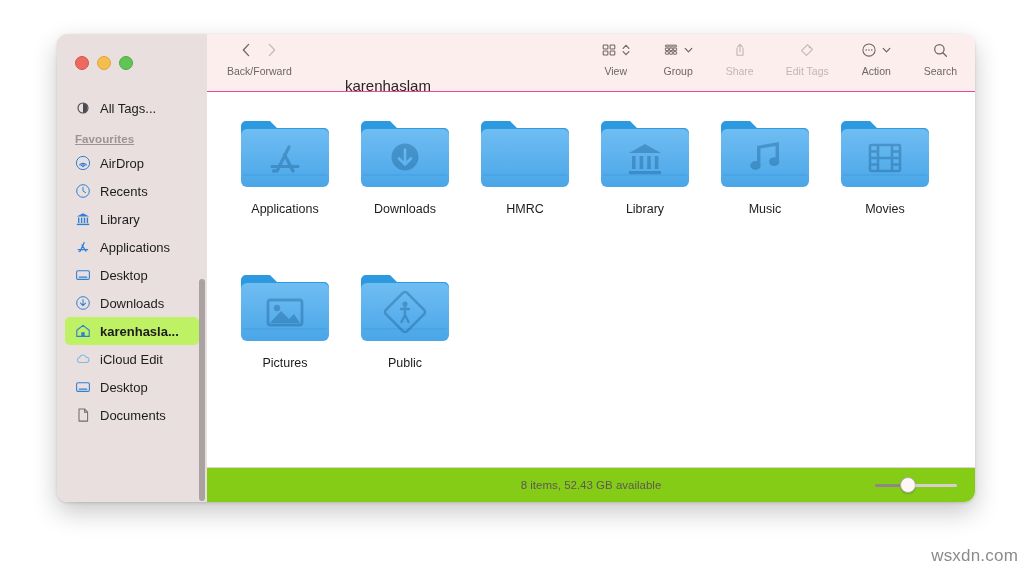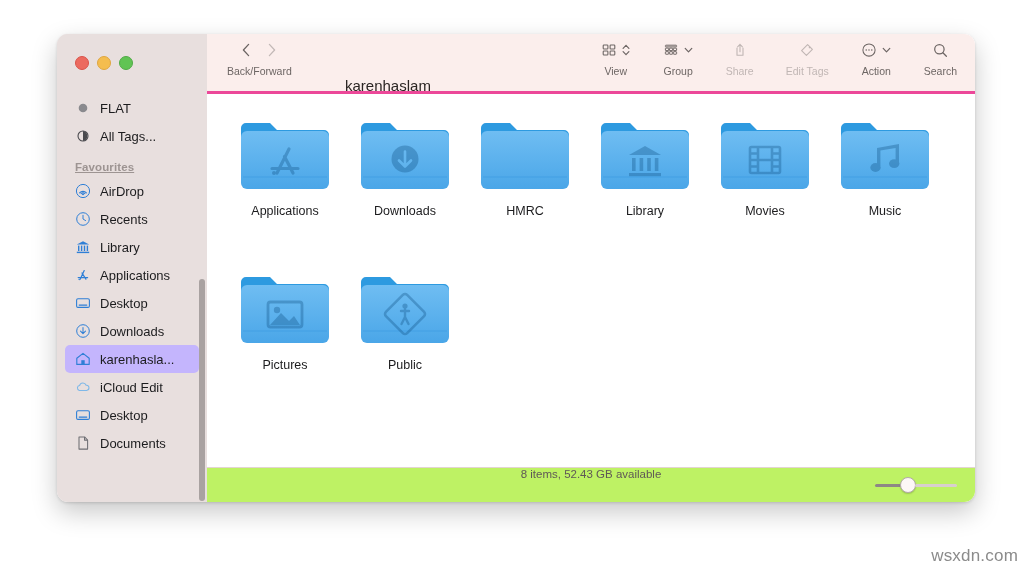--- a/index.html
+++ b/index.html
@@ -83,21 +83,21 @@
     padding-left: 10px;
     border-radius: 5px;
     display: flex;
     align-items: center;
     gap: 9px;
     font-size: 13px;
     color: #1c1c1e;
     white-space: nowrap;
     cursor: default;
   }
-  .sb-item.selected { background: #c4b5fd; }
+  .sb-item.selected { background: #bef264; font-weight: bold; }
 
   .sb-section {
     font-size: 11.5px;
     font-weight: bold;
     color: #9d9492;
     padding: 11px 0 4px 18px;
     letter-spacing: 0.1px;
     text-decoration: underline;
   }
 
@@ -133,21 +133,21 @@
   }
 
   
   #toolbar {
     height: 57px;
     flex: 0 0 57px;
     background: #fbeeec;
     display: flex;
     align-items: flex-start;
     position: relative;
-    border-bottom: 3px solid #ec4899;
+    border-bottom: 1px solid #ec4899;
   }
 
   .tb-group {
     display: flex;
     flex-direction: column;
     align-items: center;
     justify-content: flex-start;
     padding-top: 7px;
   }
   .tb-glyphs {
@@ -232,24 +232,24 @@
     font-size: 12.5px;
     color: #1c1c1e;
     text-align: center;
     white-space: nowrap;
   }
 
   
   #statusbar {
     height: 34px;
     flex: 0 0 34px;
-    background: #bef264;
+    background: #84cc16;
     border-top: 1px solid #e3d4d1;
     display: flex;
-    align-items: flex-start;
+    align-items: center;
     justify-content: center;
     position: relative;
   }
   #status-text {
     font-size: 11.5px;
     color: #5f5856;
   }
 
   #zoom-slider {
     position: absolute;
@@ -306,28 +306,20 @@
       <div id="sidebar">
 
         <div id="traffic-lights">
           <span class="light red"></span>
           <span class="light yellow"></span>
           <span class="light green"></span>
         </div>
 
         <div id="sidebar-scroll">
 
-          <div class="sb-item">
-            <span class="sb-icon">
-              <svg width="16" height="16" viewBox="0 0 16 16">
-                  <circle cx="8" cy="8" r="4.3" fill="#8a8a8e"></circle>
-                </svg>
-            </span>
-            <span class="sb-label">FLAT</span>
-          </div>
 
           <div class="sb-item">
             <span class="sb-icon">
               <svg width="16" height="16" viewBox="0 0 16 16">
                 <circle cx="8" cy="8" r="5" fill="none" stroke="#4a4a4e" stroke-width="1.1"></circle>
                 <path d="M8 3.05 A5 5 0 0 1 8 12.95 Z" fill="#4a4a4e"></path>
               </svg>
             </span>
             <span class="sb-label">All Tags...</span>
           </div>
@@ -651,57 +643,57 @@
                   </g>
                 </svg>
               </div>
               <div class="file-label">Library</div>
             </div>
 
             <div class="file-item">
               <div class="folder-wrap">
                 <svg width="96" height="78" viewBox="0 0 96 78">
                   <defs>
-                    <linearGradient id="fb5" x1="0" y1="0" x2="0" y2="1">
-                      <stop offset="0" stop-color="#6fbdf2"></stop>
-                        <stop offset="1" stop-color="#4aa6e8"></stop>
-                    </linearGradient>
-                  </defs>
-                  <path d="M4 12 a5 5 0 0 1 5-5 h24 l7 7 h47 a5 5 0 0 1 5 5 v8 H4 Z" fill="#2d9ae0"></path>
-                  <rect x="4" y="15" width="88" height="58" rx="6" fill="url(#fb5)"></rect>
-                  <rect x="6" y="60" width="84" height="2" fill="#43a0e4" opacity="0.55"></rect>
-                  <g opacity="0.33" fill="none" stroke="#0d4e82" stroke-width="2.6">
-                    <rect x="33" y="31" width="30" height="26" rx="1.5"></rect>
-                    <path d="M41 31 L41 57 M55 31 L55 57 M33 37.5 L41 37.5 M33 44 L63 44 M33 50.5 L41 50.5 M55 37.5 L63 37.5 M55 50.5 L63 50.5"></path>
-                  </g>
-                </svg>
-              </div>
-              <div class="file-label">Movies</div>
-            </div>
-
-            <div class="file-item">
-              <div class="folder-wrap">
-                <svg width="96" height="78" viewBox="0 0 96 78">
-                  <defs>
                     <linearGradient id="fb6" x1="0" y1="0" x2="0" y2="1">
                       <stop offset="0" stop-color="#6fbdf2"></stop>
                         <stop offset="1" stop-color="#4aa6e8"></stop>
                     </linearGradient>
                   </defs>
                   <path d="M4 12 a5 5 0 0 1 5-5 h24 l7 7 h47 a5 5 0 0 1 5 5 v8 H4 Z" fill="#2d9ae0"></path>
                   <rect x="4" y="15" width="88" height="58" rx="6" fill="url(#fb6)"></rect>
                   <rect x="6" y="60" width="84" height="2" fill="#43a0e4" opacity="0.55"></rect>
                   <g opacity="0.33" fill="#0d4e82">
                     <path d="M40 50 L40 32 L62 28 L62 46 L58.6 46 L58.6 32 L43.4 34.6 L43.4 50 Z"></path>
                     <ellipse cx="38.5" cy="51.5" rx="5.2" ry="4.4"></ellipse>
                     <ellipse cx="57.2" cy="47.6" rx="5.2" ry="4.4"></ellipse>
                   </g>
                 </svg>
               </div>
               <div class="file-label">Music</div>
+            </div>
+
+            <div class="file-item">
+              <div class="folder-wrap">
+                <svg width="96" height="78" viewBox="0 0 96 78">
+                  <defs>
+                    <linearGradient id="fb5" x1="0" y1="0" x2="0" y2="1">
+                      <stop offset="0" stop-color="#6fbdf2"></stop>
+                        <stop offset="1" stop-color="#4aa6e8"></stop>
+                    </linearGradient>
+                  </defs>
+                  <path d="M4 12 a5 5 0 0 1 5-5 h24 l7 7 h47 a5 5 0 0 1 5 5 v8 H4 Z" fill="#2d9ae0"></path>
+                  <rect x="4" y="15" width="88" height="58" rx="6" fill="url(#fb5)"></rect>
+                  <rect x="6" y="60" width="84" height="2" fill="#43a0e4" opacity="0.55"></rect>
+                  <g opacity="0.33" fill="none" stroke="#0d4e82" stroke-width="2.6">
+                    <rect x="33" y="31" width="30" height="26" rx="1.5"></rect>
+                    <path d="M41 31 L41 57 M55 31 L55 57 M33 37.5 L41 37.5 M33 44 L63 44 M33 50.5 L41 50.5 M55 37.5 L63 37.5 M55 50.5 L63 50.5"></path>
+                  </g>
+                </svg>
+              </div>
+              <div class="file-label">Movies</div>
             </div>
 
             <div class="file-item">
               <div class="folder-wrap">
                 <svg width="96" height="78" viewBox="0 0 96 78">
                   <defs>
                     <linearGradient id="fb7" x1="0" y1="0" x2="0" y2="1">
                       <stop offset="0" stop-color="#6fbdf2"></stop>
                         <stop offset="1" stop-color="#4aa6e8"></stop>
                     </linearGradient>

